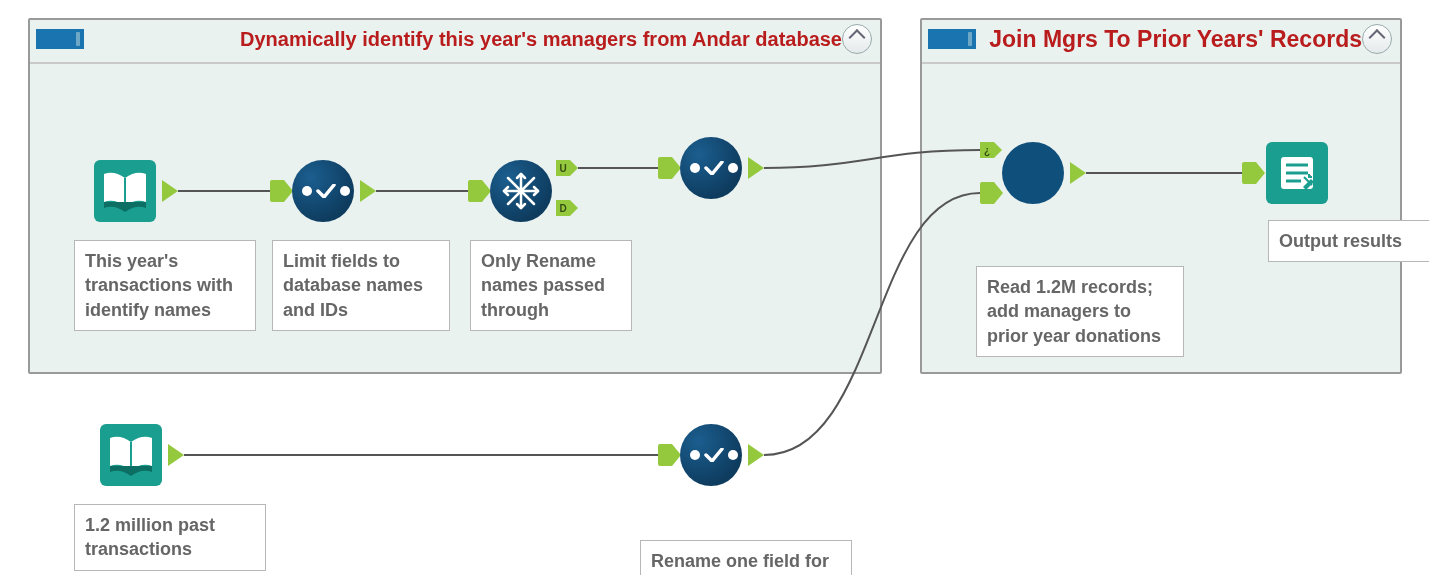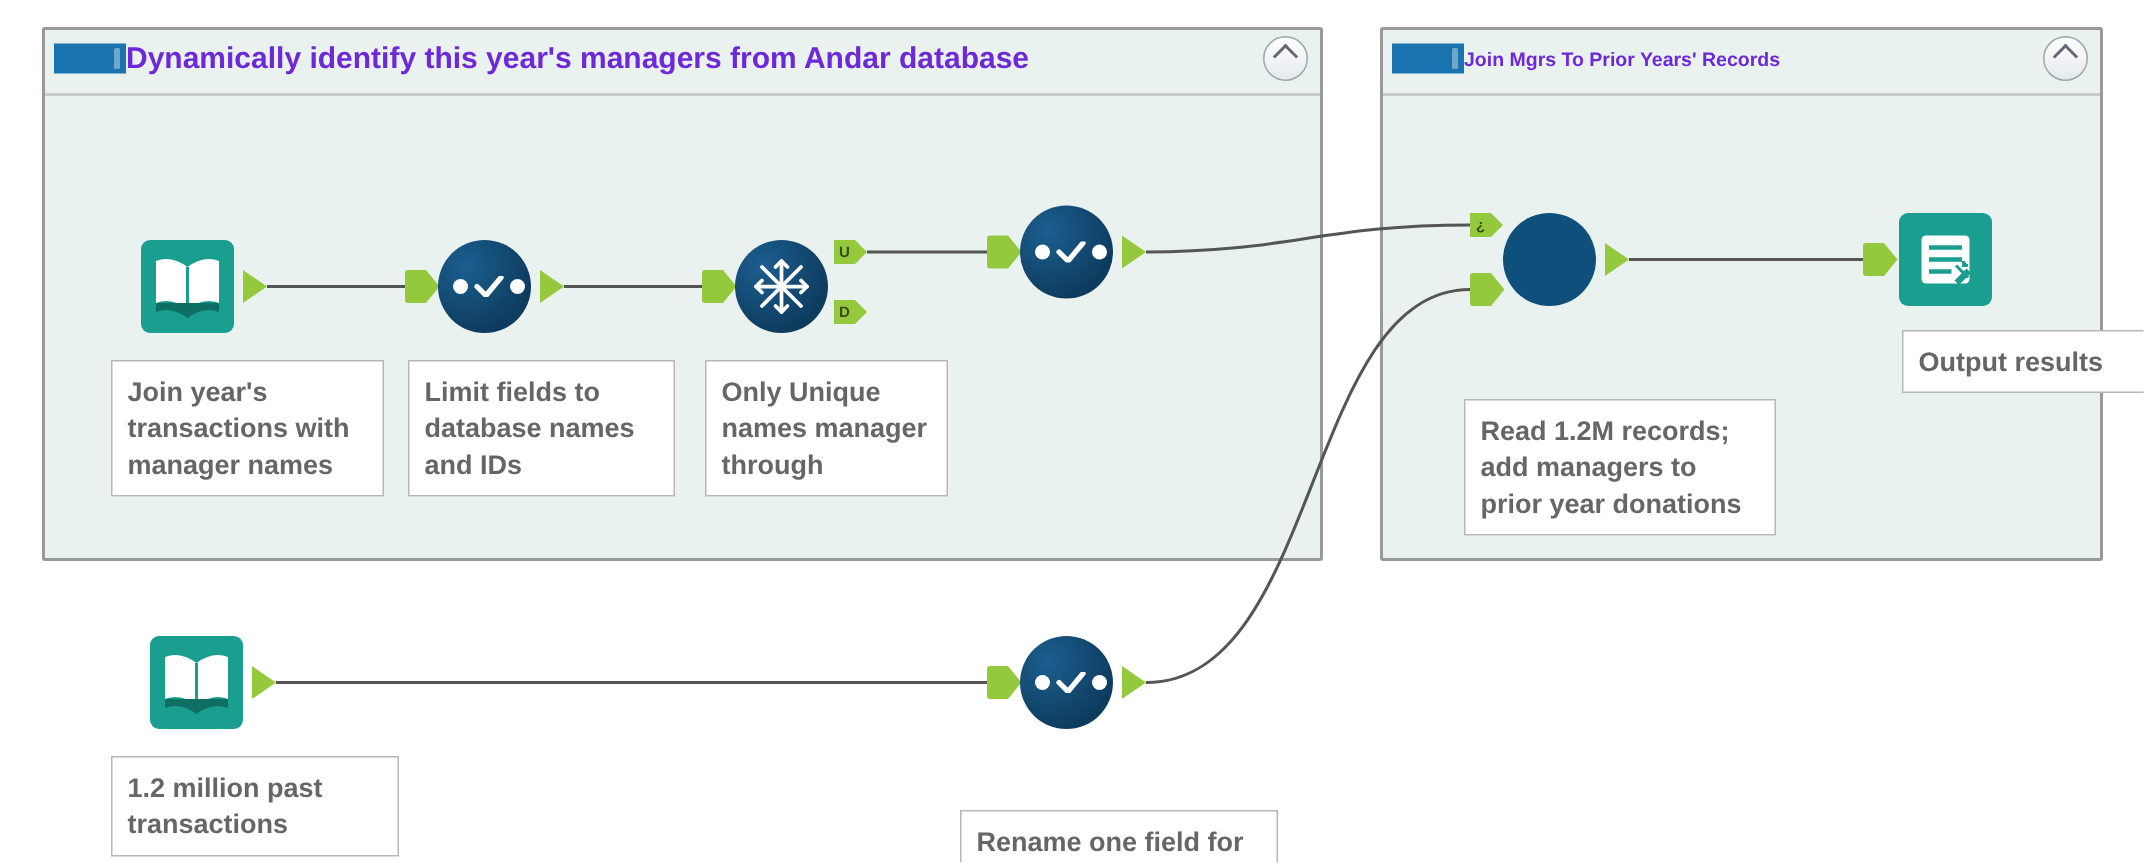--- a/index.html
+++ b/index.html
@@ -3,21 +3,21 @@
 <meta charset="utf-8">
 <style>
 html,body{margin:0;padding:0;background:#fff;font-family:"Segoe UI",Tahoma,Arial,sans-serif;color:#555;}
 .canvas{position:relative;width:1429px;height:575px;}
 
 
 .container{position:absolute;background:#eaf2f0;border:2px solid #999;border-radius:2px;}
 .cont-header{position:absolute;top:-2px;left:-2px;right:-2px;height:42px;display:flex;align-items:center;}
 .cont-tab{width:44px;height:20px;background:#1a74b0;margin-left:8px;display:flex;align-items:center;justify-content:flex-end;padding-right:4px;}
 .cont-tab-dot{width:4px;height:14px;background:#6fa8c7;border-radius:1px;}
-.cont-title{flex:1;text-align:left;font-size:20px;font-weight:600;color:#6d28d9;}
+.cont-title{flex:1;text-align:right;font-size:20px;font-weight:600;color:#b91c1c;}
 .collapse-btn{width:28px;height:28px;border-radius:50%;border:1px solid #9aa;background:linear-gradient(#fff,#e4e9eb);display:flex;align-items:center;justify-content:center;margin-right:10px;}
 .collapse-chev{width:10px;height:10px;border-left:2px solid #667;border-top:2px solid #667;transform:rotate(45deg) translate(-1px,-1px);}
 .cont-inner{position:absolute;left:0;right:0;top:42px;bottom:0;border-top:2px solid #c9c9c9;}
 
 
 .nlabel{position:absolute;background:#fff;border:1px solid #b7b7b7;padding:8px 10px;font-size:18px;font-weight:600;color:#666;line-height:1.35;}
 
 
 .input-tool{position:absolute;width:62px;height:62px;background:#199e8f;border-radius:6px;}
 .input-tool svg{position:absolute;left:6px;top:8px;}
@@ -66,37 +66,37 @@
         </div>
   </div>
   <div class="cont-inner"></div>
 </div>
 
 <div class="container" style="left:920px;top:18px;width:478px;height:352px;">
   <div class="cont-header">
     <div class="cont-tab">
           <div class="cont-tab-dot"></div>
         </div>
-    <div class="cont-title" style="font-size:13px;">Join Mgrs To Prior Years' Records</div>
+    <div class="cont-title" style="font-size:23px;">Join Mgrs To Prior Years' Records</div>
     <div class="collapse-btn">
           <div class="collapse-chev"></div>
         </div>
   </div>
   <div class="cont-inner"></div>
 </div>
 
 <div class="input-tool" style="left:94px;top:160px;">
   <svg width="50" height="46" viewBox="0 0 50 46">
     <path d="M4 6 L4 34 Q14 30 25 38 Q36 30 46 34 L46 6 Q36 2 25 10 Q14 2 4 6 Z" fill="#fff"></path>
     <path d="M25 10 L25 38" stroke="#199e8f" stroke-width="2"></path>
     <path d="M4 34 L4 40 Q14 36 25 44 Q36 36 46 40 L46 34" fill="#0d6f64"></path>
   </svg>
 </div>
 <div class="out-anchor" style="left:162px;top:180px;"></div>
-<div class="nlabel" style="left:74px;top:240px;width:160px;">Join year's transactions with manager names</div>
+<div class="nlabel" style="left:74px;top:240px;width:160px;">This year's transactions with identify names</div>
 
 <div class="in-anchor" style="left:270px;top:180px;"></div>
 <div class="round-tool" style="left:292px;top:160px;">
   <div class="sel-glyph">
     <div class="sel-dot"></div>
     <div class="sel-check">
           <svg width="20" height="14">
             <path d="M2 7 L8 13 L18 1" stroke="#fff" stroke-width="3.5" fill="none" stroke-linecap="round" stroke-linejoin="round"></path>
           </svg>
         </div>
@@ -114,21 +114,21 @@
           <line x1="2" y1="19" x2="36" y2="19"></line>
       <line x1="6" y1="6" x2="32" y2="32"></line>
           <line x1="32" y1="6" x2="6" y2="32"></line>
       <path d="M19 2 l-4 4 M19 2 l4 4 M19 36 l-4 -4 M19 36 l4 -4"></path>
       <path d="M2 19 l4 -4 M2 19 l4 4 M36 19 l-4 -4 M36 19 l-4 4"></path>
     </g>
   </svg>
 </div>
 <div class="tiny-anchor" style="left:556px;top:160px;">U</div>
 <div class="tiny-anchor" style="left:556px;top:200px;">D</div>
-<div class="nlabel" style="left:470px;top:240px;width:140px;">Only Unique names manager through</div>
+<div class="nlabel" style="left:470px;top:240px;width:140px;">Only Rename names passed through</div>
 
 <div class="in-anchor" style="left:658px;top:157px;"></div>
 <div class="round-tool" style="left:680px;top:137px;">
   <div class="sel-glyph">
     <div class="sel-dot"></div>
     <div class="sel-check">
           <svg width="20" height="14">
             <path d="M2 7 L8 13 L18 1" stroke="#fff" stroke-width="3.5" fill="none" stroke-linecap="round" stroke-linejoin="round"></path>
           </svg>
         </div>

